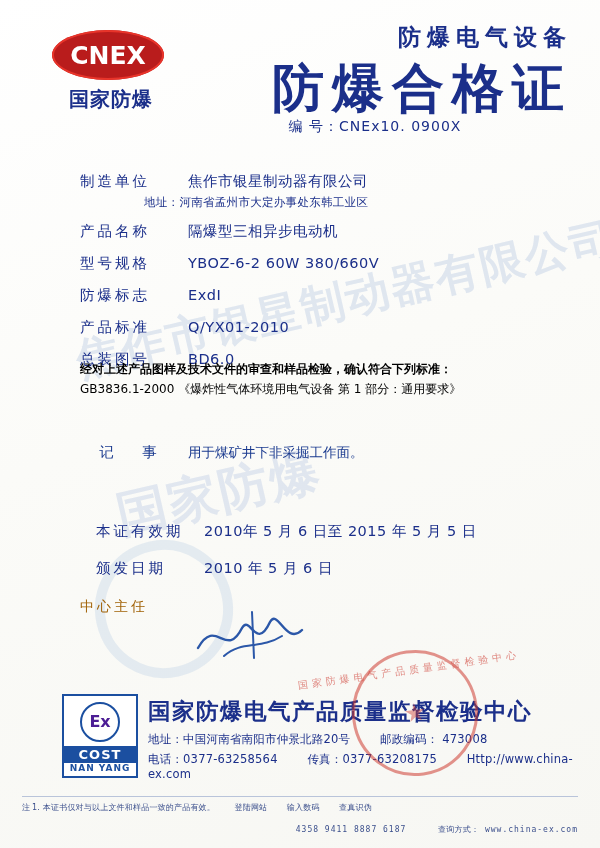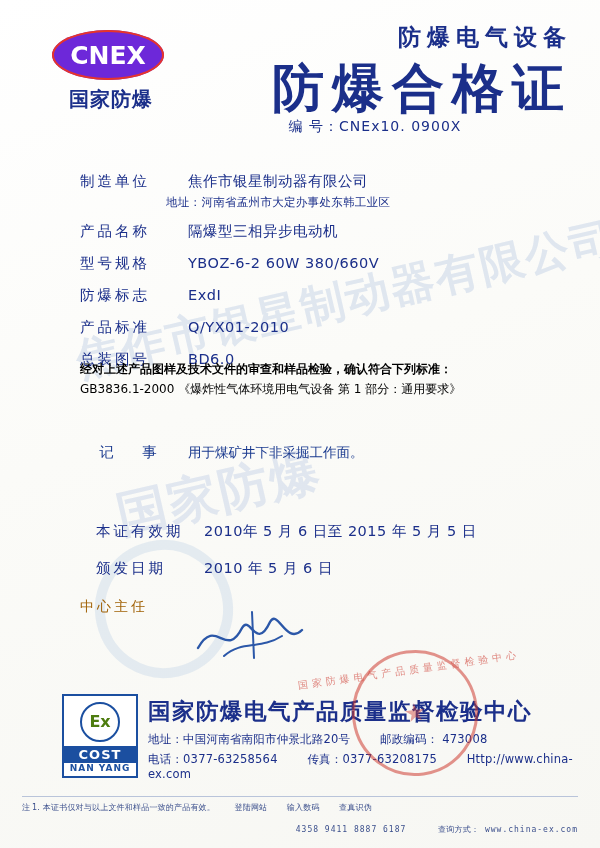--- a/index.html
+++ b/index.html
@@ -76,21 +76,21 @@
     position: absolute;
     left: 52px;
     top: 8px;
     width: 118px;
     text-align: center;
   }
   .logo-oval {
     width: 112px;
     height: 50px;
     border-radius: 50%/50%;
-    background: #6d28d9;
+    background: #b91c1c;
     position: relative;
     display: flex;
     align-items: center;
     justify-content: center;
     box-shadow: inset 0 0 0 2px #e8342a;
   }
   .logo-oval .cn {
     color: #ffffff;
     font-weight: bold;
     font-size: 25px;
@@ -162,21 +162,21 @@
     letter-spacing: 3px;
     font-family: Liberation Serif, serif;
   }
   .row .val {
     font-size: 14.5px;
     color: #1b2f8a;
     font-family: "DejaVu Sans", sans-serif;
     letter-spacing: 0.5px;
   }
   .sub-addr {
-    margin-left: 86px;
+    margin-left: 64px;
     font-size: 11.5px;
     color: #1b2f8a;
     font-family: "DejaVu Sans", sans-serif;
     margin-top: -9px;
     margin-bottom: 12px;
     letter-spacing: 0.3px;
     position: relative;
     z-index: 2;
   }
 
@@ -302,21 +302,21 @@
     border: 2px solid #1b4fa0;
     text-align: center;
     background: #ffffff;
   }
   .ex-circle {
     margin: 6px auto 4px auto;
     width: 36px;
     height: 36px;
     border: 2px solid #1b4fa0;
     border-radius: 50%;
-    color: #4d7c0f;
+    color: #4c1d95;
     font-size: 16px;
     font-weight: bold;
     line-height: 36px;
     font-family: "DejaVu Sans", sans-serif;
   }
   .ex-cost {
     background: #1b4fa0;
     color: #ffffff;
     font-size: 13px;
     font-weight: bold;

